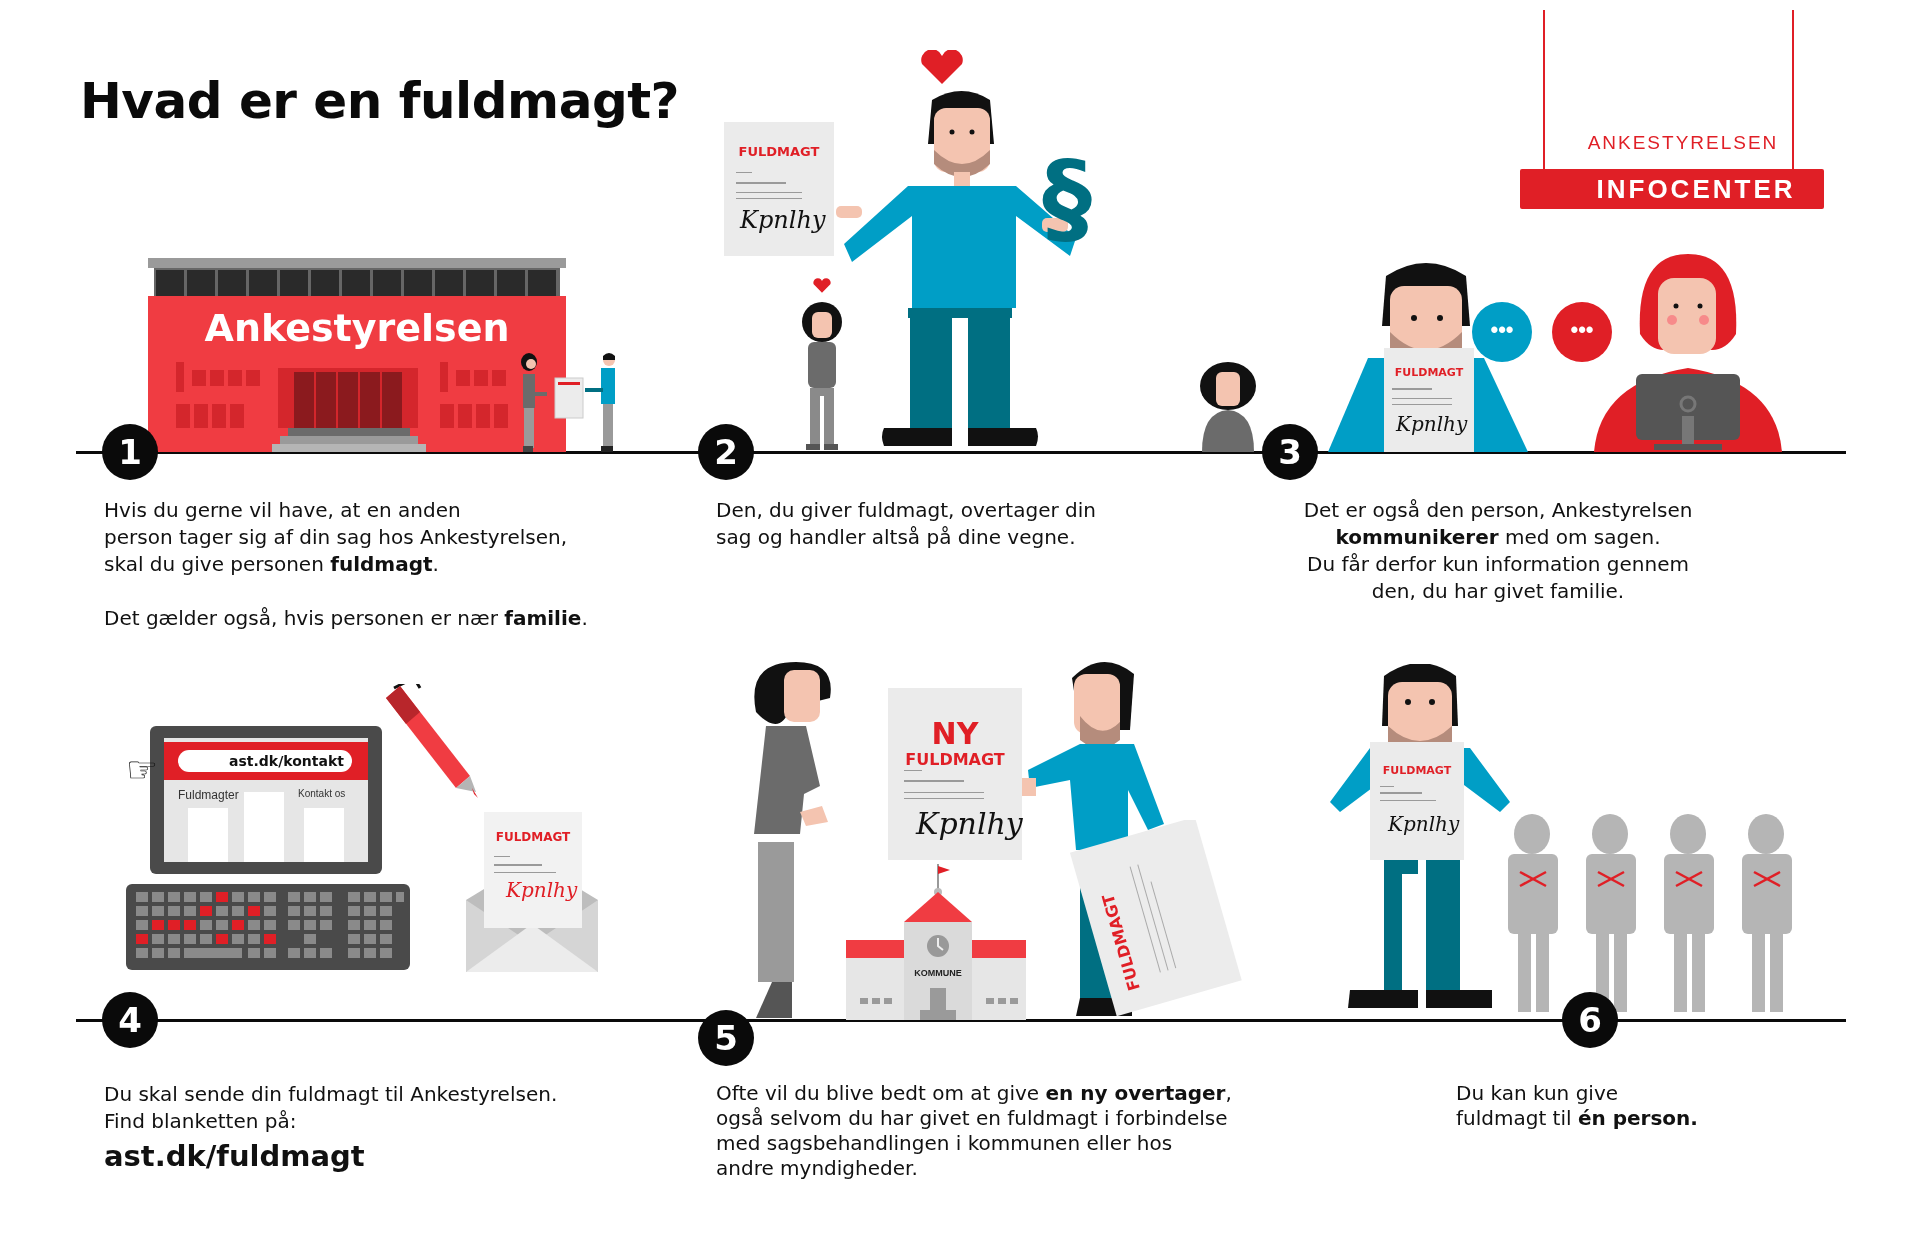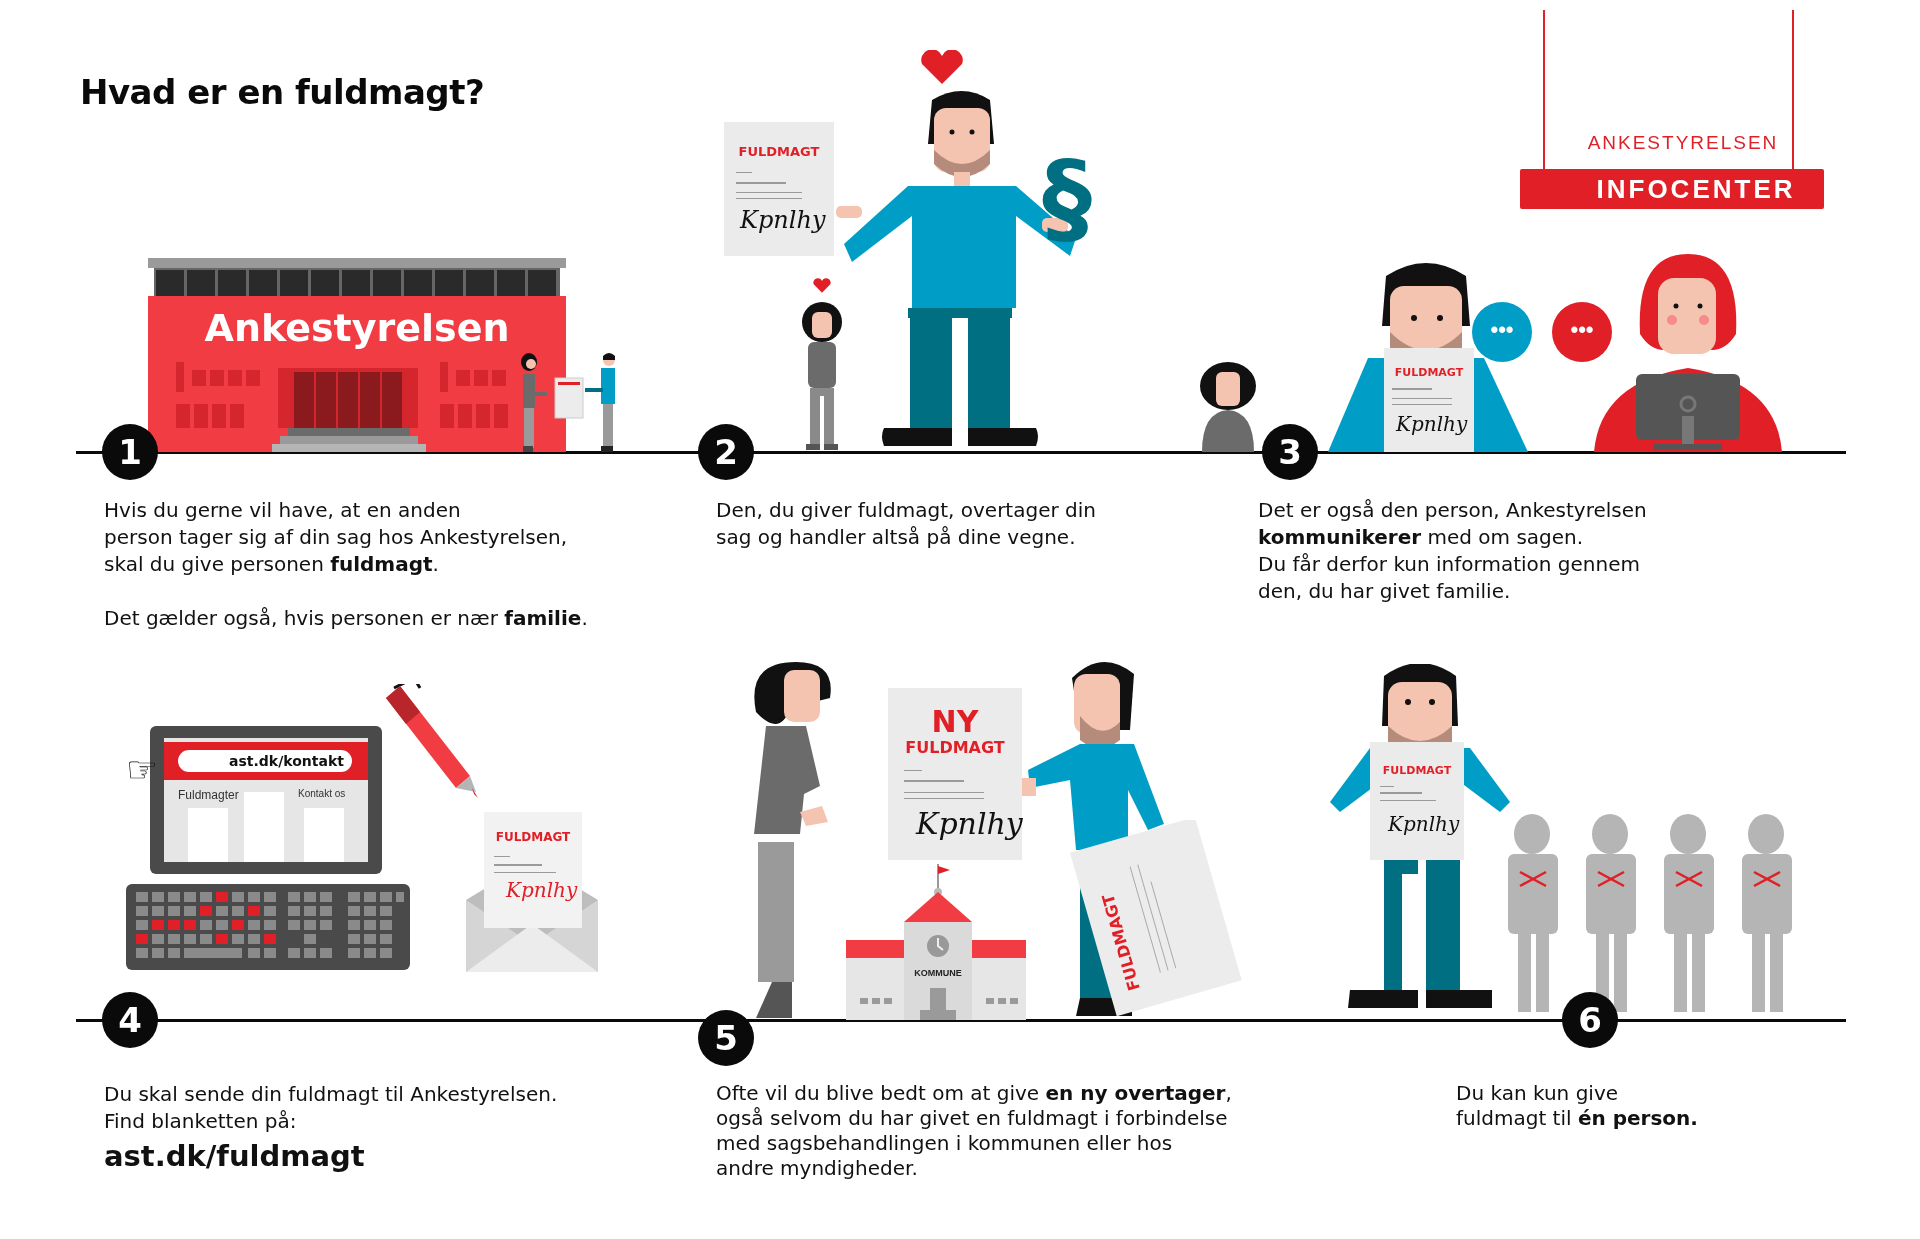--- a/index.html
+++ b/index.html
@@ -1,20 +1,20 @@
 <!DOCTYPE html>
 <html><head>
 <meta charset="utf-8">
 <style>
   * { box-sizing: border-box; margin: 0; padding: 0; }
   html, body { width: 1920px; height: 1239px; background: #ffffff; overflow: hidden; }
   body { position: relative; font-family: "Liberation Sans", sans-serif; color: #111; }
 
   .abs { position: absolute; }
-  .title { left: 80px; top: 72px; font-size: 34px; font-weight: 700; letter-spacing: -0.5px; color: #0a0a0a; font-family: "DejaVu Sans", sans-serif; }
+  .title { left: 80px; top: 72px; font-size: 50px; font-weight: 700; letter-spacing: -0.5px; color: #0a0a0a; font-family: "DejaVu Sans", sans-serif; }
 
   
   .logo-line { position: absolute; width: 2px; background: #e01f26; }
   .logo-top { left: 1560px; top: 132px; width: 246px; text-align: center; color: #e01f26; font-size: 19px; letter-spacing: 2px; }
   .logo-box { left: 1520px; top: 169px; width: 304px; height: 40px; background: #e01f26; border-radius: 2px; color: #fff; font-weight: 700; font-size: 26px; letter-spacing: 3px; text-align: center; line-height: 40px; padding-left: 48px; }
 
   
   .timeline { position: absolute; height: 3px; background: #0a0a0a; }
   .num { position: absolute; width: 56px; height: 56px; border-radius: 50%; background: #0a0a0a; color: #fff; font-weight: 700; font-size: 34px; text-align: center; line-height: 56px; font-family: "DejaVu Sans", sans-serif; }
 
@@ -212,21 +212,21 @@
   <p>
     <span>Det gælder også, hvis personen er nær </span><b>familie</b><span>.</span>
   </p>
 </div>
 
 <div class="txt" style="left:716px; top:497px; width:480px;">
   <span>Den, du giver fuldmagt, overtager din</span><br>
   <span>sag og handler altså på dine vegne.</span>
 </div>
 
-<div class="txt" style="left:1258px; top:497px; width:480px;">
+<div class="txt" style="left:1258px; top:497px; width:480px;text-align:center;">
   <span>Det er også den person, Ankestyrelsen</span><br>
   <b>kommunikerer</b><span> med om sagen.</span><br>
   <span>Du får derfor kun information gennem</span><br>
   <span>den, du har givet familie.</span>
 </div>
 
 <div>
   <div class="abs" style="left:150px; top:726px; width:232px; height:148px; background:#4a4a4a; border-radius:6px;">
     <div class="abs" style="left:14px; top:12px; width:204px; height:124px; background:#e6e6e6;">
       <div class="abs" style="left:0; top:4px; width:204px; height:38px; background:#e01f26;"></div>
@@ -344,21 +344,21 @@
 <div>
   <svg class="abs" style="left:736px; top:662px;" width="110" height="358" viewBox="0 0 110 358">
     <path d="M20 50 q-10 -50 40 -50 q40 0 34 36 l-40 10 q-10 30 -34 4z" fill="#111"></path>
     <rect x="48" y="8" width="36" height="52" rx="10" fill="#f4c4b0"></rect>
     <path d="M30 64 h40 l14 60 l-16 8 l-4 40 h-46 z" fill="#6b6b6b"></path>
     <path d="M64 150 l22 -6 l6 16 l-22 4z" fill="#f4c4b0"></path>
     <rect x="22" y="180" width="36" height="140" fill="#9a9a9a"></rect>
     <path d="M36 320 h20 v36 h-36z" fill="#555"></path>
   </svg>
   <div class="doc" style="left:888px; top:688px; width:134px; height:172px;">
-    <div class="dtitle" style="margin-top:18px; font-size:30px; line-height:32px;">NY</div>
+    <div class="dtitle" style="margin-top:30px; font-size:30px; line-height:32px;">NY</div>
     <div class="dtitle" style="font-size:16px;">FULDMAGT</div>
     <div class="ln" style="left:16px; top:82px; width:18px; height:1px;"></div>
     <div class="ln" style="left:16px; top:92px; width:60px;"></div>
     <div class="ln" style="left:16px; top:104px; width:80px; height:1px;"></div>
     <div class="ln" style="left:16px; top:110px; width:80px; height:1px;"></div>
     <div class="sig" style="left:28px; top:118px; font-size:30px;">Kpnlhy</div>
   </div>
 
   <svg class="abs" style="left:846px; top:864px;" width="180" height="156" viewBox="0 0 180 156">
     <line x1="92" y1="0" x2="92" y2="26" stroke="#999" stroke-width="2"></line>

